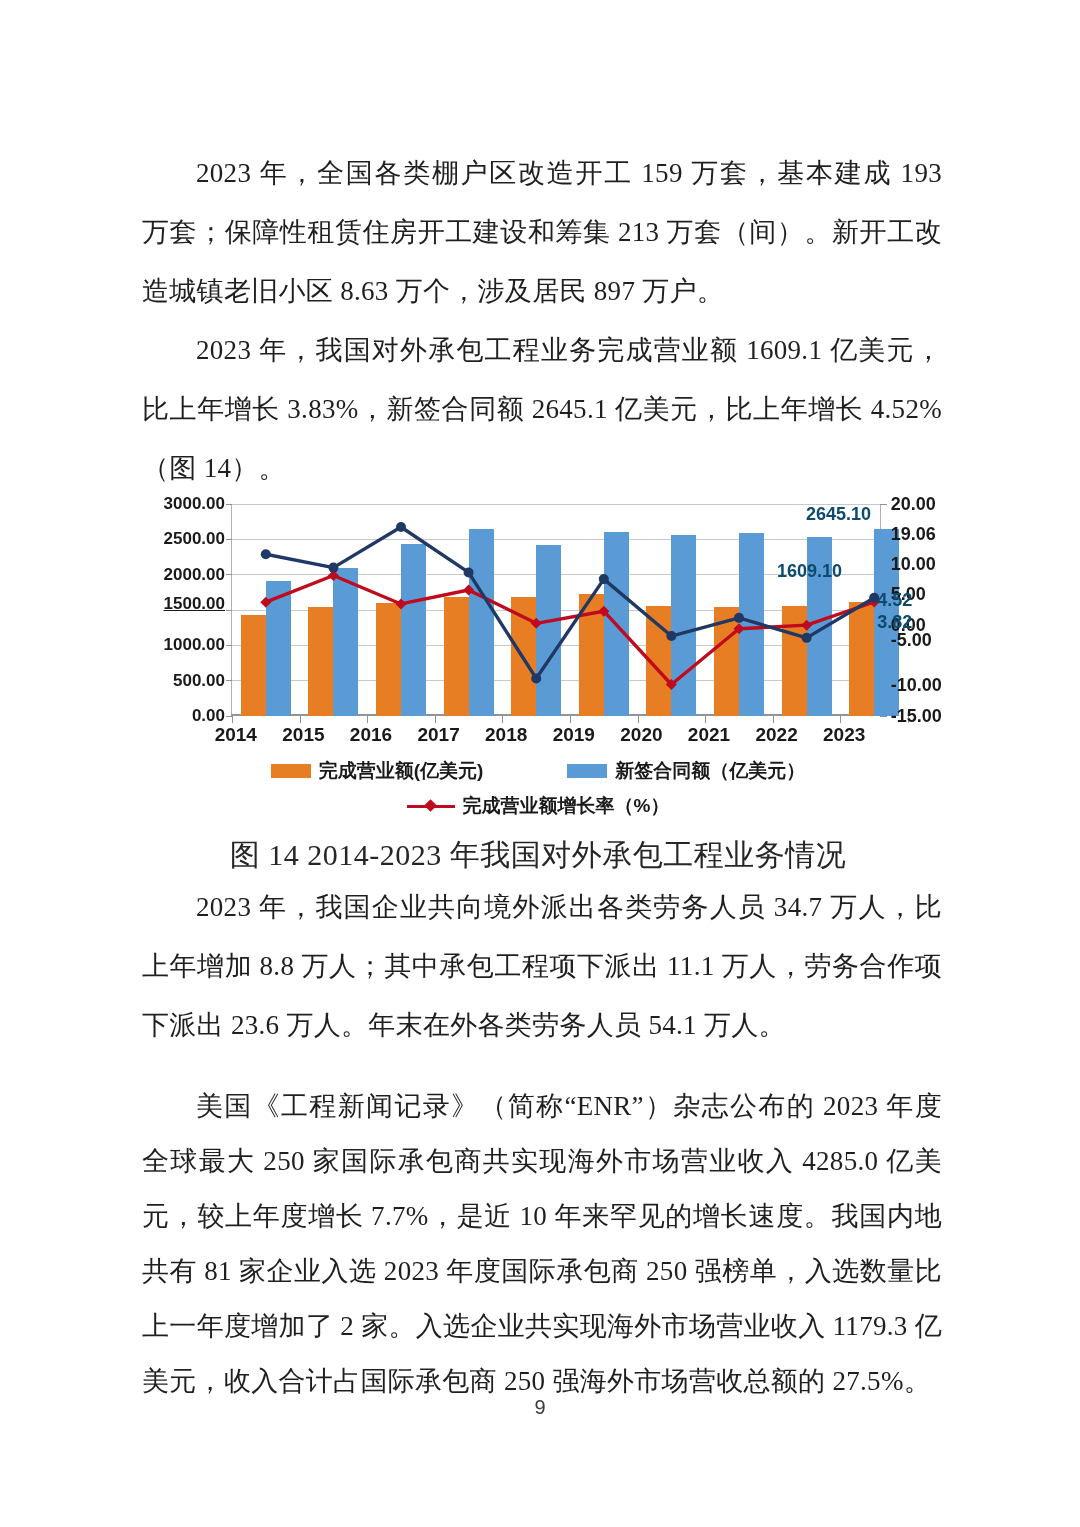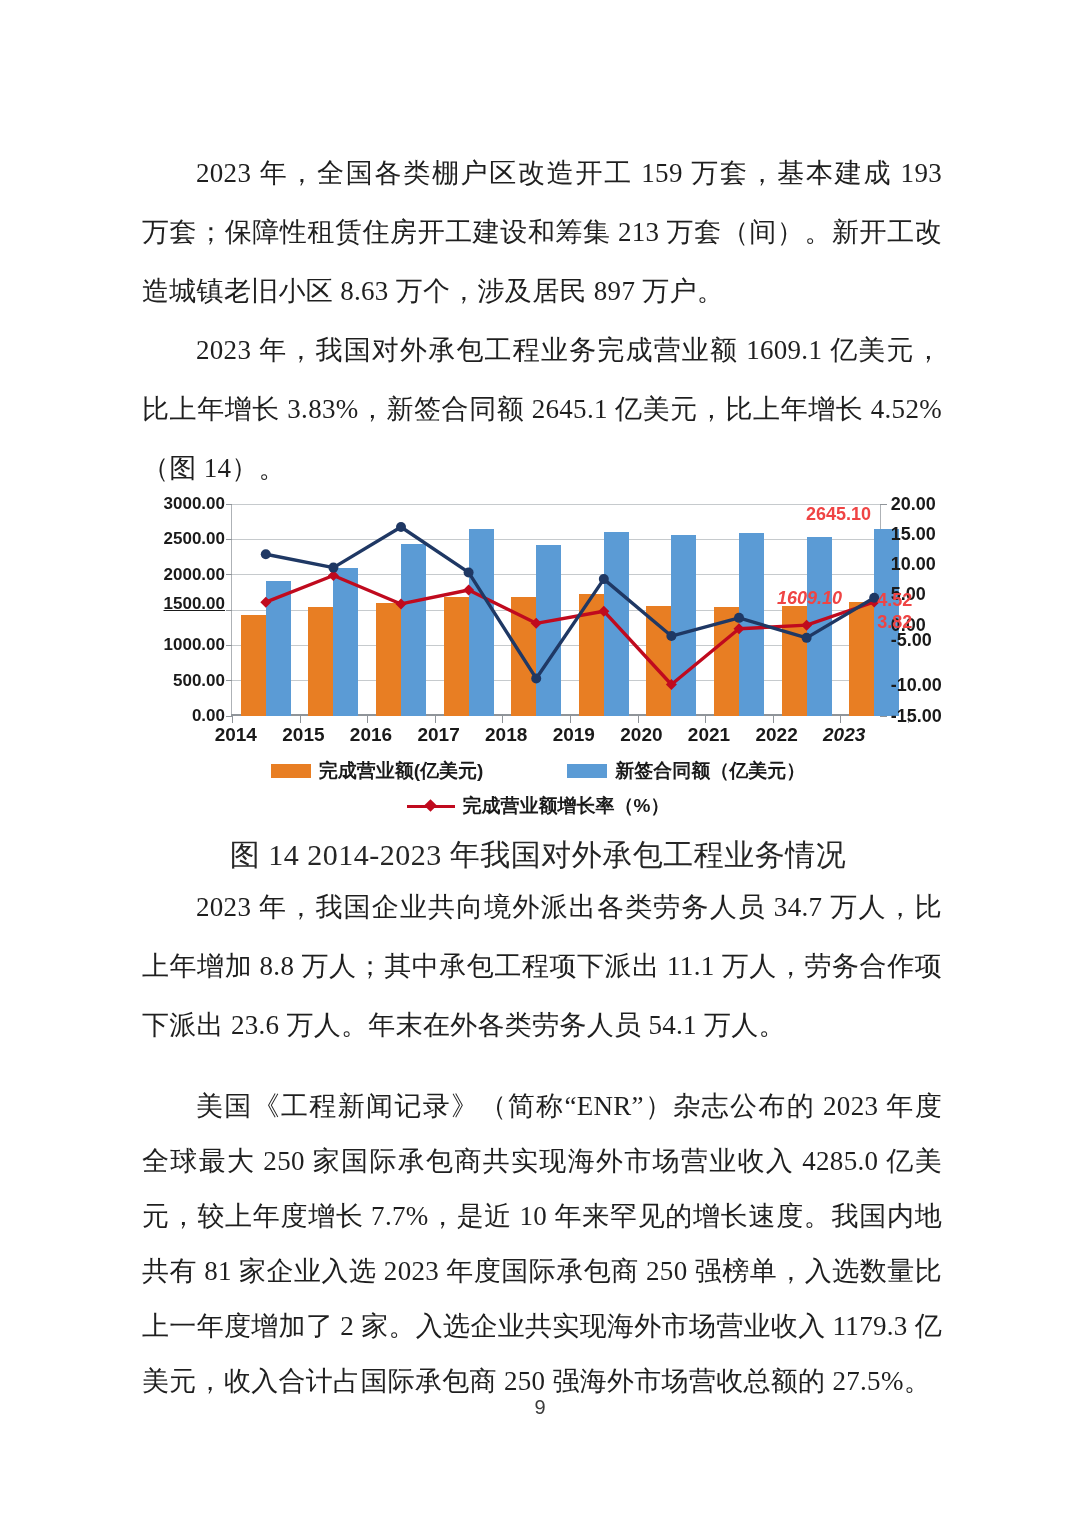--- a/index.html
+++ b/index.html
@@ -22,21 +22,21 @@
   .plot .axis-bottom{position:absolute;left:-1px;right:-1px;bottom:0;height:2px;background:#8f9499;}
   .grid{position:absolute;left:0;right:0;height:1px;background:#c6cacd;}
   .tickL{position:absolute;left:-6px;width:6px;height:1px;background:#8f9499;}
   .tickR{position:absolute;right:-7px;width:7px;height:1px;background:#8f9499;}
   .tickX{position:absolute;width:1px;height:7px;background:#8f9499;top:212px;}
   .bar{position:absolute;bottom:0;}
   .yr{width:68px;height:212px;position:relative;}
   .yr span{position:absolute;left:10px;font-size:18px;font-weight:700;color:#1a1a1a;line-height:19px;}
   .xrow{position:relative;height:36px;margin-left:72px;width:676px;}
   .xrow span{position:absolute;top:8px;font-size:19px;font-weight:700;color:#1a1a1a;text-align:center;}
-  .dlabel{position:absolute;font-size:18px;font-weight:700;color:#ef4444;white-space:nowrap;z-index:5;}
+  .dlabel{position:absolute;font-size:18px;font-weight:700;color:#0c4a6e;white-space:nowrap;z-index:5;}
   
   .legend{display:flex;flex-direction:column;align-items:center;margin-top:6px;}
   .lrow{display:flex;align-items:center;}
   .lrow.r1{gap:84px;margin-bottom:9px;}
   .lrow.r2{gap:14px;}
   .litem{display:flex;align-items:center;gap:8px;}
   .lswatch{width:40px;height:14px;display:inline-block;}
   .lline{position:relative;width:48px;height:14px;display:inline-block;}
   .lline .ln{position:absolute;left:0;right:0;top:6px;height:3px;}
   .lline .diamond{position:absolute;left:19px;top:2px;width:9px;height:9px;transform:rotate(45deg);}
@@ -140,46 +140,46 @@
             <circle cx="169" cy="23.01714285714285" r="5" fill="#1F3864"></circle>
             <circle cx="236.59999999999997" cy="68.44571428571429" r="5" fill="#1F3864"></circle>
             <circle cx="304.2" cy="174.44571428571427" r="5" fill="#1F3864"></circle>
             <circle cx="371.79999999999995" cy="75.10857142857141" r="5" fill="#1F3864"></circle>
             <circle cx="439.4" cy="132.0457142857143" r="5" fill="#1F3864"></circle>
             <circle cx="506.99999999999994" cy="113.87428571428572" r="5" fill="#1F3864"></circle>
             <circle cx="574.5999999999999" cy="133.86285714285714" r="5" fill="#1F3864"></circle>
             <circle cx="642.1999999999999" cy="93.76457142857143" r="5" fill="#1F3864"></circle>
           </svg>
           <div class="dlabel" style="right: 8.8px; bottom: 190.92px;">2645.10</div>
-          <div class="dlabel" style="right: 37.8px; bottom: 107px; font-style: italic;">1609.10</div>
+          <div class="dlabel" style="right: 37.8px; bottom: 134px;">1609.10</div>
           <div class="dlabel" style="left: 645.2px; top: 85.7646px;">4.52</div>
           <div class="dlabel" style="left: 645.2px; top: 108.005px;">3.82</div>
         </div>
       <div class="yr" id="yr">
           <span style="top: -9.5px;">20.00</span>
-          <span style="top: 20.7857px;">15.00</span>
+          <span style="top: 20.7857px;">19.06</span>
           <span style="top: 51.0714px;">10.00</span>
           <span style="top: 81.3571px;">5.00</span>
           <span style="top: 111.643px;">0.00</span>
           <span style="top: 127px;">-5.00</span>
           <span style="top: 172.214px;">-10.00</span>
           <span style="top: 202.5px;">-15.00</span>
         </div>
     </div>
     <div class="xrow" id="xrow">
         <span style="left: 0px; width: 67.6px;">2014</span>
         <span style="left: 67.6px; width: 67.6px;">2015</span>
         <span style="left: 135.2px; width: 67.6px;">2016</span>
         <span style="left: 202.8px; width: 67.6px;">2017</span>
         <span style="left: 270.4px; width: 67.6px;">2018</span>
         <span style="left: 338px; width: 67.6px;">2019</span>
         <span style="left: 405.6px; width: 67.6px;">2020</span>
         <span style="left: 473.2px; width: 67.6px;">2021</span>
         <span style="left: 540.8px; width: 67.6px;">2022</span>
-        <span style="left: 608.4px; width: 67.6px; font-style: italic;">2023</span>
+        <span style="left: 608.4px; width: 67.6px;">2023</span>
       </div>
     <div class="legend" id="legend">
         <div class="lrow r1">
           <div class="litem">
             <span class="lswatch" style="background: rgb(232, 126, 35);"></span>
             <span class="ltext">完成营业额(亿美元)</span>
           </div>
           <div class="litem">
             <span class="lswatch" style="background: rgb(91, 155, 213);"></span>
             <span class="ltext">新签合同额（亿美元）</span>

